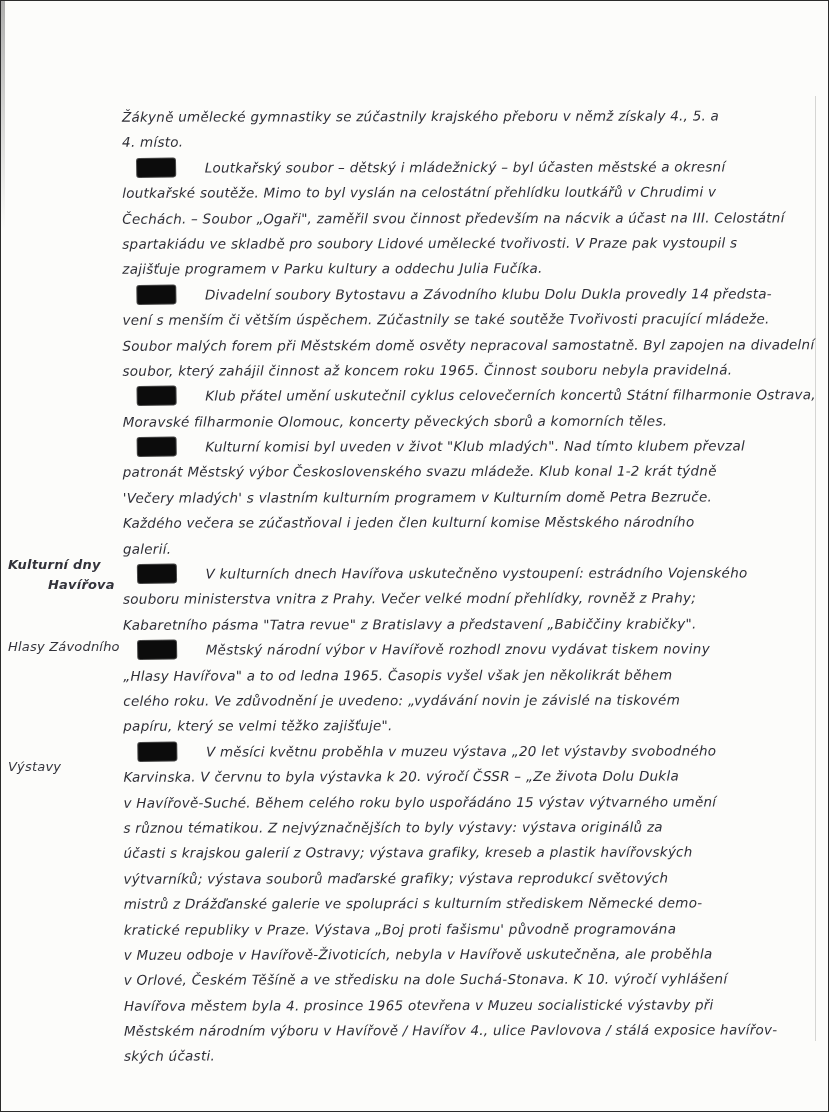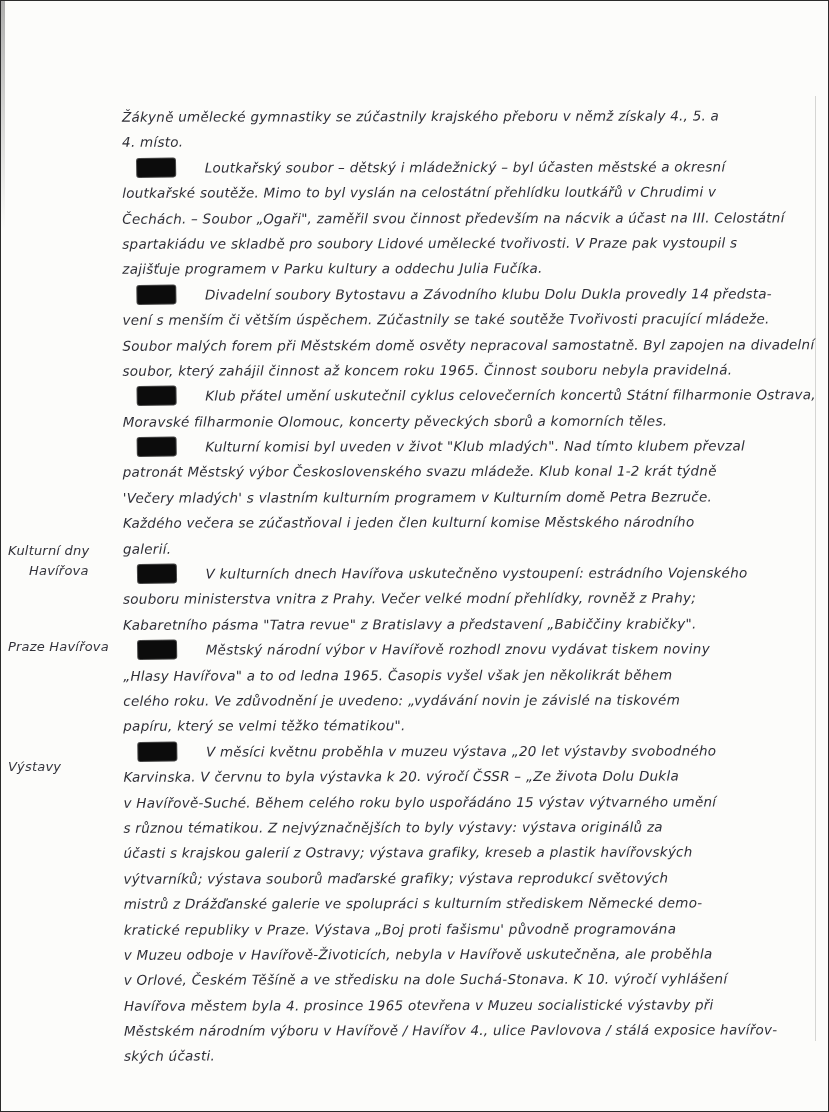--- a/index.html
+++ b/index.html
@@ -49,39 +49,39 @@
   
   .margin-note{
     position:absolute;left:7px;
     font-style:italic;
     font-size:13px;
     letter-spacing:.2px;
     color:#33333b;
     line-height:20px;
     white-space:nowrap;
   }
-  .margin-note .l2{display:block;margin-left:21px;}
-  #note-1{top:540px;}
+  .margin-note .l2{display:block;margin-left:40px;}
+  #note-1{top:554px;font-weight:bold;}
   #note-2{top:636px;}
   #note-3{top:756px;}
 </style>
 </head>
 <body>
 
 <div class="page">
 
   <div class="smudge-left"></div>
   <div class="scanline-right"></div>
 
   <div class="margin-note" id="note-1">
     <span class="l1">Kulturní dny</span>
     <span class="l2">Havířova</span>
   </div>
   <div class="margin-note" id="note-2">
-    <span class="l1">Praze Havířova</span>
+    <span class="l1">Hlasy Závodního</span>
   </div>
   <div class="margin-note" id="note-3">
     <span class="l1">Výstavy</span>
   </div>
 
   <div class="manuscript">
     <div class="line">
       
       <span class="line-text">Žákyně umělecké gymnastiky se zúčastnily krajského přeboru v němž získaly 4., 5. a</span>
     </div>
@@ -196,21 +196,21 @@
       <span class="line-text">„Hlasy Havířova" a to od ledna 1965. Časopis vyšel však jen několikrát během</span>
     </div>
 
     <div class="line">
       
       <span class="line-text">celého roku. Ve zdůvodnění je uvedeno: „vydávání novin je závislé na tiskovém</span>
     </div>
 
     <div class="line">
       
-      <span class="line-text">papíru, který se velmi těžko tématikou".</span>
+      <span class="line-text">papíru, který se velmi těžko zajišťuje".</span>
     </div>
 
     <div class="line redacted">
       <span class="redaction"></span>
       <span class="line-text">V měsíci květnu proběhla v muzeu výstava „20 let výstavby svobodného</span>
     </div>
 
     <div class="line">
       
       <span class="line-text">Karvinska. V červnu to byla výstavka k 20. výročí ČSSR – „Ze života Dolu Dukla</span>

